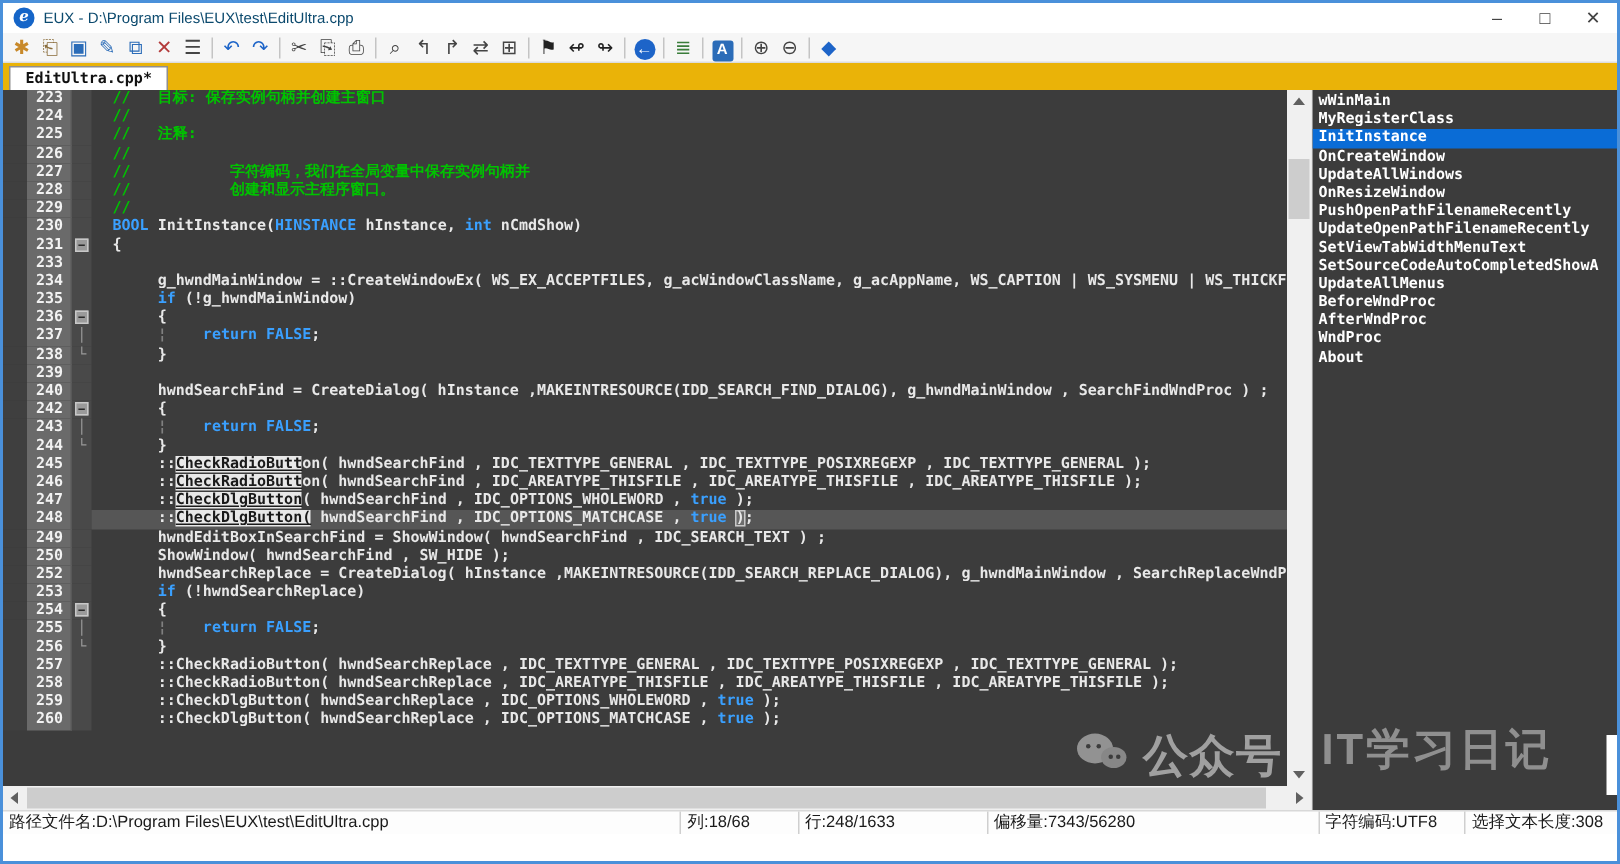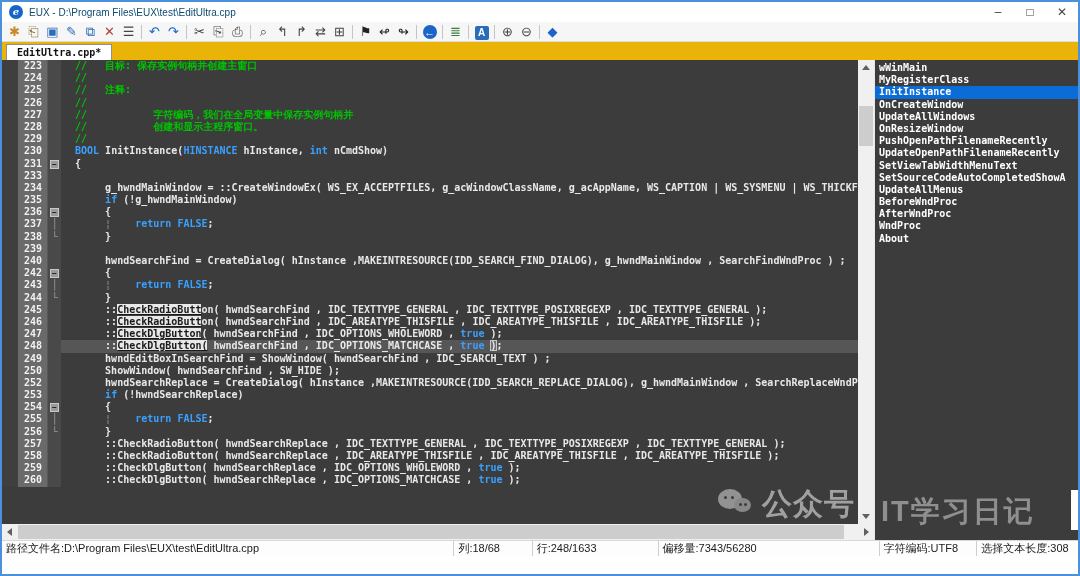--- a/index.html
+++ b/index.html
@@ -71,21 +71,21 @@
   .fitem.sel { background:#0a6cd6; }
 
   
   .wm-left { position:absolute; left:716px; top:424px; display:flex; align-items:center; pointer-events:none; }
   .wm-icon { position:relative; width:38px; height:32px; margin-right:6px; opacity:.8; }
   .bub1 { position:absolute; left:0; top:0; width:24px; height:20px; border-radius:50%; background:#a8a8a8; }
   .bub2 { position:absolute; left:16px; top:9px; width:17px; height:14px; border-radius:50%; background:#9a9a9a; }
   .eye { position:absolute; width:3px; height:3px; border-radius:50%; background:#3c3c3c; }
   .e1 { left:6px; top:7px; } .e2 { left:13px; top:7px; } .e3 { left:21px; top:14px; } .e4 { left:26px; top:14px; }
   .wm-left-text { font-size:30px; font-weight:bold; color:#b2b2b2; opacity:.85; letter-spacing:1px; }
-  .wm-right { position:absolute; left:6px; top:432px; font-size:29px; font-weight:bold; color:#8f8f8f; letter-spacing:2px; white-space:nowrap; }
+  .wm-right { position:absolute; left:6px; top:420px; font-size:29px; font-weight:bold; color:#8f8f8f; letter-spacing:2px; white-space:nowrap; }
   .wm-bar { position:absolute; right:0; top:430px; width:7px; height:40px; background:#fff; }
 
   
   .statusbar { height:16px; background:#fdfdfd; display:flex; font-size:11px; color:#1a1a1a; border-top:1px solid #d8d8d8; }
   .seg { line-height:15px; white-space:nowrap; overflow:hidden; padding-left:4px; border-left:1px solid #cfcfcf; }
   .seg:first-child { border-left:none; }
   [data-name="status-path"]      { width:462px; }
   [data-name="status-column"]    { width:80px; }
   [data-name="status-line"]      { width:96px; }
   [data-name="status-offset"]    { width:124px;margin-left:32px; }

